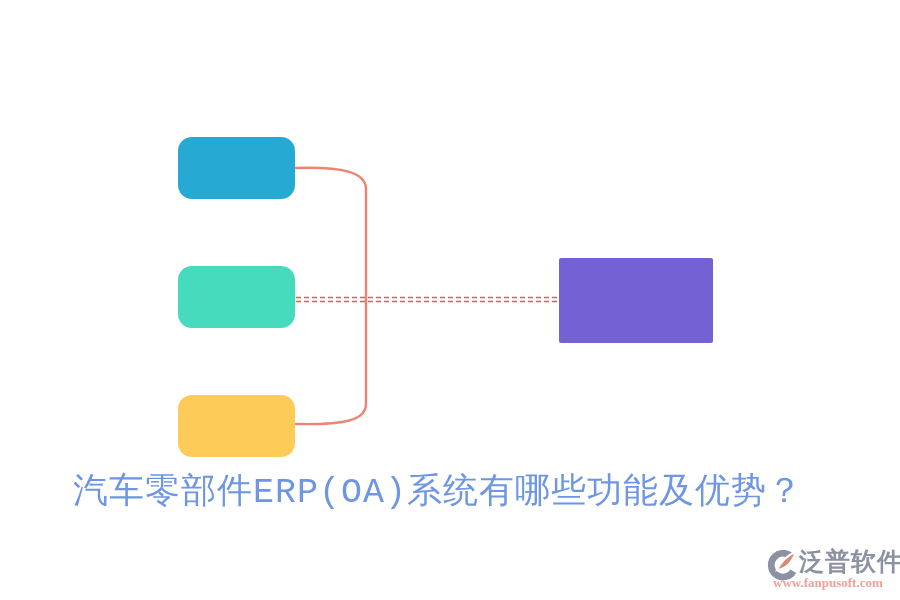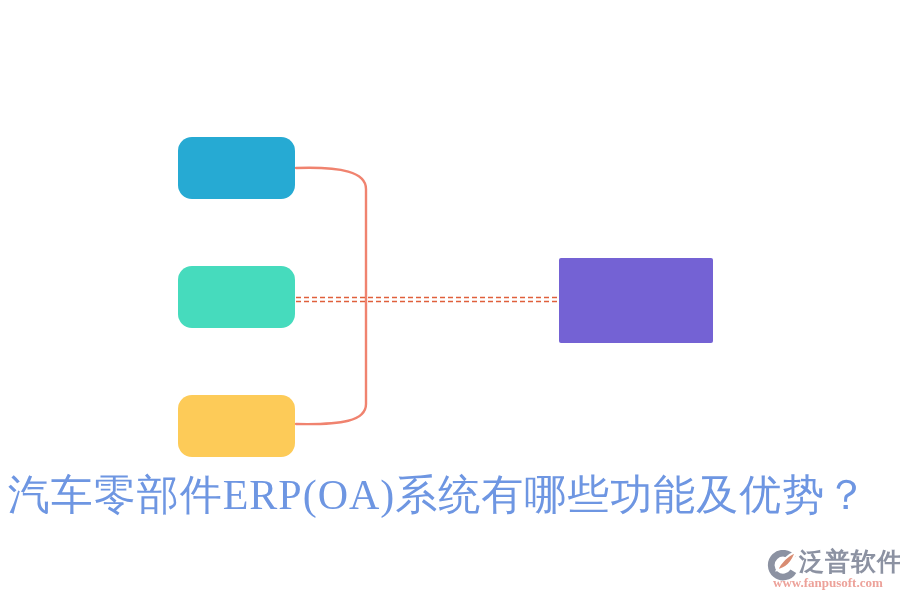--- a/index.html
+++ b/index.html
@@ -15,22 +15,22 @@
   .node{position:absolute;}
   .node-rounded{border-radius:14px;width:117px;height:62px;}
   .node-top{left:178px;top:137px;}
   .node-middle{left:178px;top:266px;}
   .node-bottom{left:178px;top:395px;}
   .node-right{left:559px;top:258px;width:154px;height:85px;border-radius:2px;}
   .title{
     position:absolute;
     left:0;top:467px;width:876px;
     text-align:center;
-    font-family:Liberation Serif, serif;
-    font-size:42px;
+    font-family:Liberation Mono, monospace;
+    font-size:35px;
     letter-spacing:1px;
     white-space:nowrap;
   }
   .watermark{
     position:absolute;
     left:767px;top:549px;
     display:flex;
     align-items:flex-start;
   }
   .logo-icon{width:31px;height:31px;flex:0 0 auto;margin-top:1px;}

